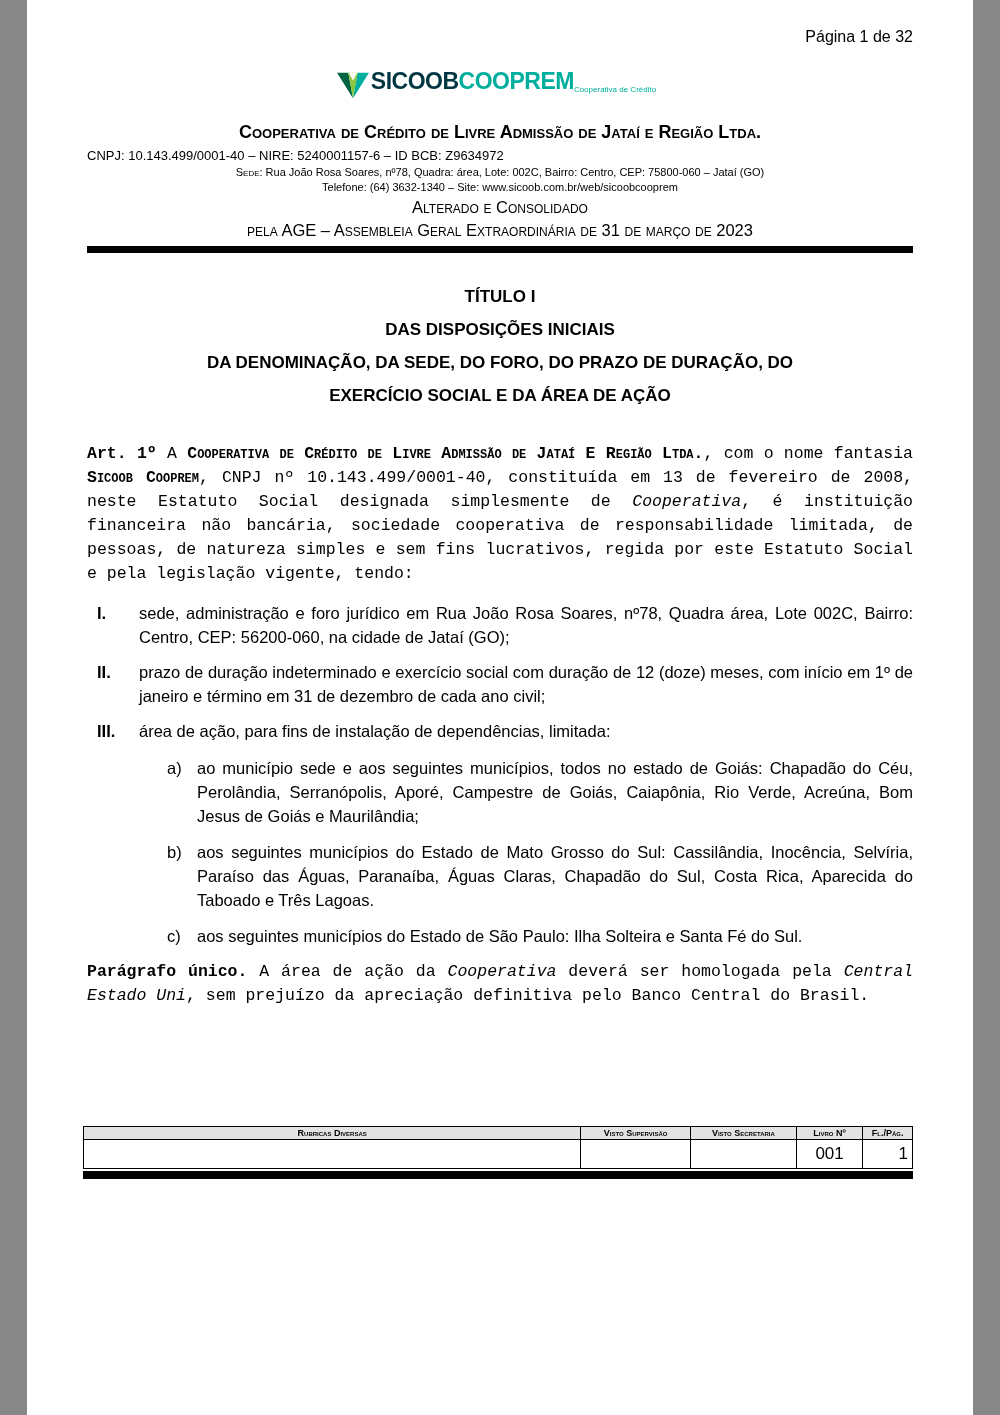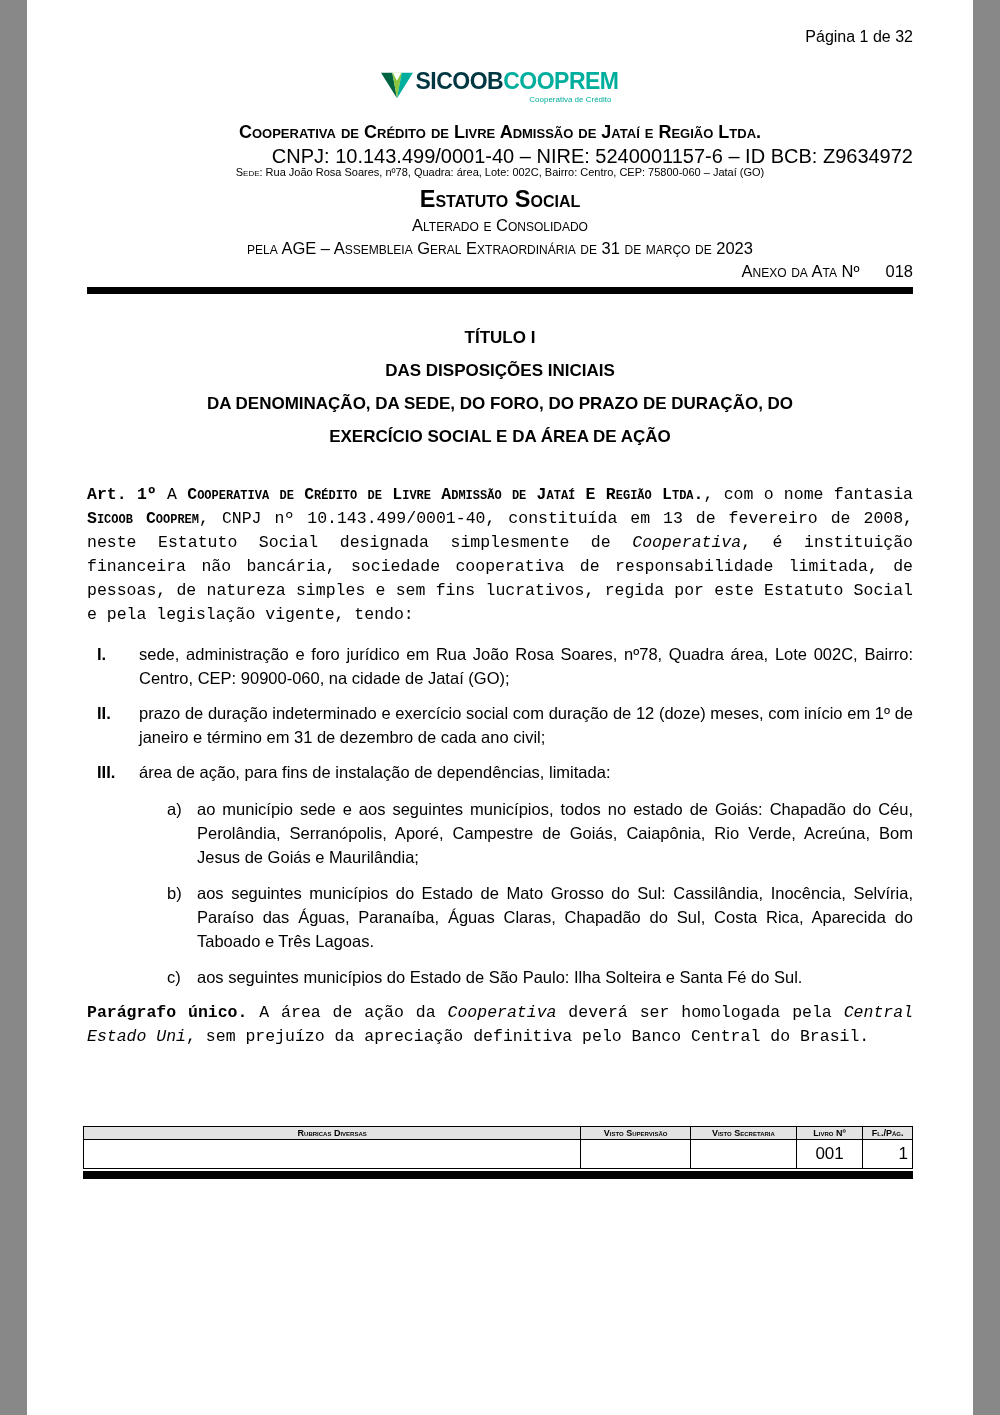--- a/index.html
+++ b/index.html
@@ -16,28 +16,28 @@
   }
   .content { padding: 0 60px; }
   .sc { font-variant: small-caps; }
   .b { font-weight: bold; }
   .i { font-style: italic; }
 
   .page-number { padding-top: 28px; text-align: right; font-size: 16px; }
 
   .logo { margin-top: 22px; display: flex; justify-content: center; align-items: flex-start; gap: 2px; height: 44px; }
   .logo-mark { margin-top: 3px; }
-  .logo-text { display: flex; flex-direction: column; align-items: flex-end; }
+  .logo-text { display: flex; flex-direction: row; align-items: flex-end; }
   .logo-words { font-size: 23px; font-weight: bold; letter-spacing: -0.5px; line-height: 26px; }
   .logo-primary { color: #003641; }
   .logo-secondary { color: #00AE9D; }
   .logo-tagline { font-size: 8px; color: #00AE9D; margin-top: 1px; margin-right: 7px; }
 
   .org-name { margin-top: 10px; text-align: center; font-weight: bold; font-size: 18px; }
-  .reg-line { margin-top: 4px; text-align: right; font-size: 20px; line-height: 18px; }
+  .reg-line { margin-top: 4px; text-align: left; font-size: 13px; line-height: 18px; }
   .addr-line { text-align: center; font-size: 11px; line-height: 15px; }
 
   .doc-title { margin-top: 5px; text-align: center; font-weight: bold; font-size: 23.5px; line-height: 28px; }
   .subtitle { margin-top: 2px; text-align: center; font-size: 16.5px; line-height: 21px; }
   .annex-line { margin-top: 2px; text-align: right; font-size: 16.5px; line-height: 21px; }
   .annex-number { display: inline-block; margin-left: 26px; font-variant: normal; }
 
   .double-rule { margin-top: 5px; height: 2px; border-top: 5px solid #000; border-bottom: 2px solid #000; }
 
   .headings { margin-top: 27px; }
@@ -84,41 +84,40 @@
       </svg>
       <div class="logo-text">
         <div class="logo-words"><span class="logo-primary">SICOOB</span><span class="logo-secondary">COOPREM</span></div>
         <div class="logo-tagline">Cooperativa de Crédito</div>
       </div>
     </div>
 
     <div class="org-name sc">Cooperativa de Crédito de Livre Admissão de Jataí e Região Ltda.</div>
     <div class="reg-line">CNPJ: 10.143.499/0001-40 – NIRE: 5240001157-6 – ID BCB: Z9634972</div>
     <div class="addr-line"><span class="sc">Sede:</span><span> Rua João Rosa Soares, nº78, Quadra: área, Lote: 002C, Bairro: Centro, CEP: 75800-060 – Jataí (GO)</span></div>
+    <div class="addr-line">Telefone: (64) 3632-1340 – Site: www.sicoob.com.br/web/sicoobcooprem</div>
 
-    <div class="doc-title sc">Estatuto Social</div>
     <div class="subtitle sc">Alterado e Consolidado</div>
     <div class="subtitle sc">pela AGE – Assembleia Geral Extraordinária de 31 de março de 2023</div>
-    <div class="annex-line sc"><span>Anexo da Ata Nº</span><span class="annex-number">018</span></div>
 
     <div class="double-rule"></div>
 
     <div class="headings">
       <div class="h">TÍTULO I</div>
       <div class="h">DAS DISPOSIÇÕES INICIAIS</div>
       <div class="h">DA DENOMINAÇÃO, DA SEDE, DO FORO, DO PRAZO DE DURAÇÃO, DO</div>
       <div class="h">EXERCÍCIO SOCIAL E DA ÁREA DE AÇÃO</div>
     </div>
 
     <p class="body-par art-par"><span class="b">Art. 1º</span><span> A </span><span class="b sc">Cooperativa de Crédito de Livre Admissão de Jataí E Região Ltda.</span><span>, com o nome fantasia </span><span class="b sc">Sicoob Cooprem</span><span>, CNPJ nº 10.143.499/0001-40, constituída em 13 de fevereiro de 2008, neste Estatuto Social designada simplesmente de </span><span class="i">Cooperativa</span><span>, é instituição financeira não bancária, sociedade cooperativa de responsabilidade limitada, de pessoas, de natureza simples e sem fins lucrativos, regida por este Estatuto Social e pela legislação vigente, tendo:</span></p>
 
     <div class="roman-list">
       <div class="roman-item">
         <div class="roman-label">I.</div>
-        <div class="clause-text">sede, administração e foro jurídico em Rua João Rosa Soares, nº78, Quadra área, Lote 002C, Bairro: Centro, CEP: 90900-060, na cidade de Jataí (GO);</div>
+        <div class="clause-text">sede, administração e foro jurídico em Rua João Rosa Soares, nº78, Quadra área, Lote 002C, Bairro: Centro, CEP: 56200-060, na cidade de Jataí (GO);</div>
       </div>
       <div class="roman-item">
         <div class="roman-label">II.</div>
         <div class="clause-text">prazo de duração indeterminado e exercício social com duração de 12 (doze) meses, com início em 1º de janeiro e término em 31 de dezembro de cada ano civil;</div>
       </div>
       <div class="roman-item">
         <div class="roman-label">III.</div>
         <div class="clause-text">área de ação, para fins de instalação de dependências, limitada:</div>
       </div>
     </div>

